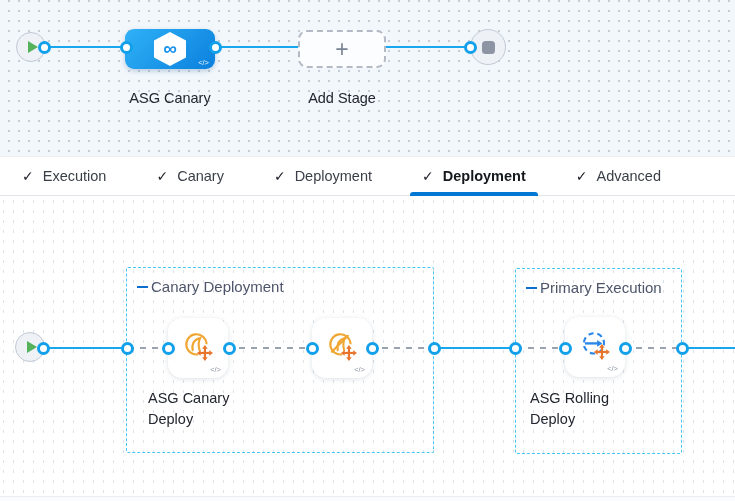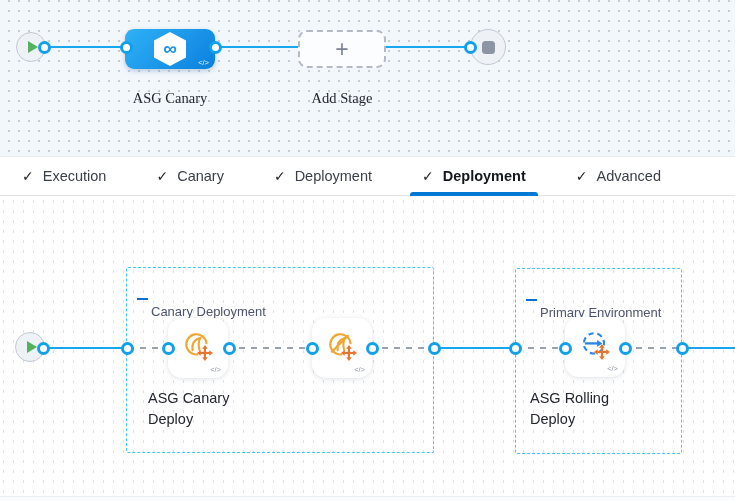--- a/index.html
+++ b/index.html
@@ -32,21 +32,21 @@
     background:linear-gradient(135deg,#2fb1f6 0%,#0b80de 100%);
     box-shadow:0 2px 5px rgba(20,80,140,.25);z-index:4;
   }
   .hexagon{
     position:absolute;left:29px;top:3px;width:32px;height:34px;background:#fff;
     clip-path:polygon(50% 0,100% 25%,100% 75%,50% 100%,0 75%,0 25%);
     display:flex;align-items:center;justify-content:center;
     color:#1590ef;font-size:19px;font-weight:700;line-height:34px;
   }
   .stage-code{position:absolute;right:6px;bottom:2px;color:rgba(255,255,255,.92);font-size:7.5px;}
-  .node-label{position:absolute;text-align:center;font-size:14.5px;color:#23262e;z-index:4;font-family:Liberation Serif, serif;}
+  .node-label{position:absolute;text-align:center;font-size:14.5px;color:#23262e;z-index:4;}
   .add-stage{
     position:absolute;left:298px;top:30px;width:88px;height:38px;border-radius:9px;
     border:2px dashed #b3bac6;background:#fbfdfe;box-sizing:border-box;
     display:flex;align-items:center;justify-content:center;z-index:4;
     color:#7a8394;font-size:23px;font-weight:300;line-height:1;
   }
 
   
   .tabbar{
     position:absolute;left:0;top:156px;width:735px;height:40px;background:#fff;
@@ -71,21 +71,21 @@
       linear-gradient(to right,#dbe2ea 0,#dbe2ea 1.4px,transparent 1.4px);
     background-size:10px 10px;background-position:3px 4px;
   } 
   .seg-dashed{position:absolute;height:2px;
     background:repeating-linear-gradient(90deg,#9ba2af 0 6px,transparent 6px 12px);}
   .group-box{
     position:absolute;border:1.2px dashed #46c6f3;border-radius:2px;box-sizing:border-box;z-index:1;
   }
   .group-head{position:absolute;left:10px;top:10px;display:flex;align-items:center;gap:3px;z-index:2;}
   .group-dash{width:11px;height:2px;background:#0b6fd0;cursor:pointer;}
-  .group-title{font-size:13px;color:#4e556a;margin-top:26px;}
+  .group-title{font-size:15px;color:#4e556a;}
   .step-node{
     position:absolute;width:60px;height:60px;border-radius:14px;background:#fff;
     box-shadow:0 1px 5px rgba(40,60,90,.16);z-index:4;cursor:pointer;
   }
   .step-icon{position:absolute;left:14px;top:12px;width:32px;height:32px;}
   .step-code{position:absolute;right:7px;bottom:4px;color:#8d94a3;font-size:7.5px;}
   .step-label{position:absolute;width:100px;text-align:left;font-size:14.5px;
     line-height:21px;color:#23262e;z-index:4;}
 
   .scroll-strip{position:absolute;left:0;top:496px;width:735px;height:5px;
@@ -154,21 +154,21 @@
 
     <div class="group-box" style="left:126px;top:71px;width:308px;height:186px;">
       <div class="group-head">
         <div class="group-dash"></div>
         <div class="group-title">Canary Deployment</div>
       </div>
     </div>
     <div class="group-box" style="left:515px;top:72px;width:167px;height:186px;">
       <div class="group-head">
         <div class="group-dash"></div>
-        <div class="group-title">Primary Environment</div>
+        <div class="group-title">Primary Execution</div>
       </div>
     </div>
 
     <div class="h-line" style="left:40px;top:151px;width:88px;"></div>
     <div class="seg-dashed" style="left:128px;top:151px;width:42px;"></div>
     <div class="seg-dashed" style="left:227px;top:151px;width:87px;"></div>
     <div class="seg-dashed" style="left:370px;top:151px;width:65px;"></div>
     <div class="h-line" style="left:434px;top:151px;width:82px;"></div>
     <div class="seg-dashed" style="left:516px;top:151px;width:50px;"></div>
     <div class="seg-dashed" style="left:624px;top:151px;width:59px;"></div>

